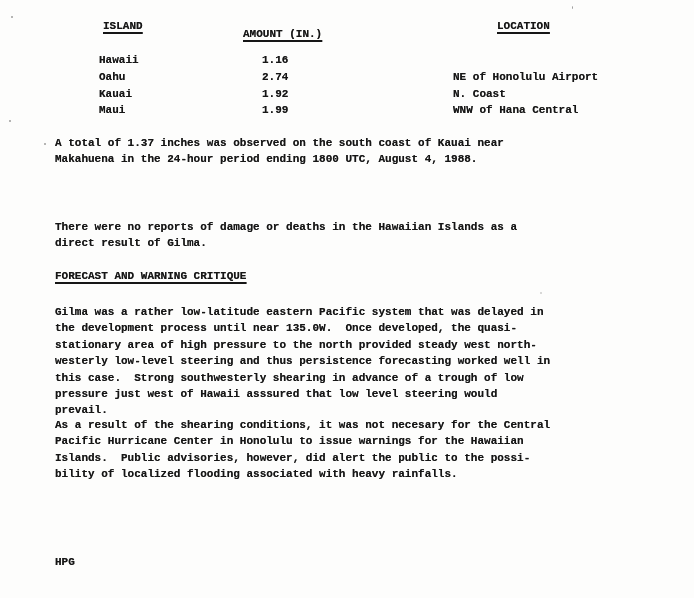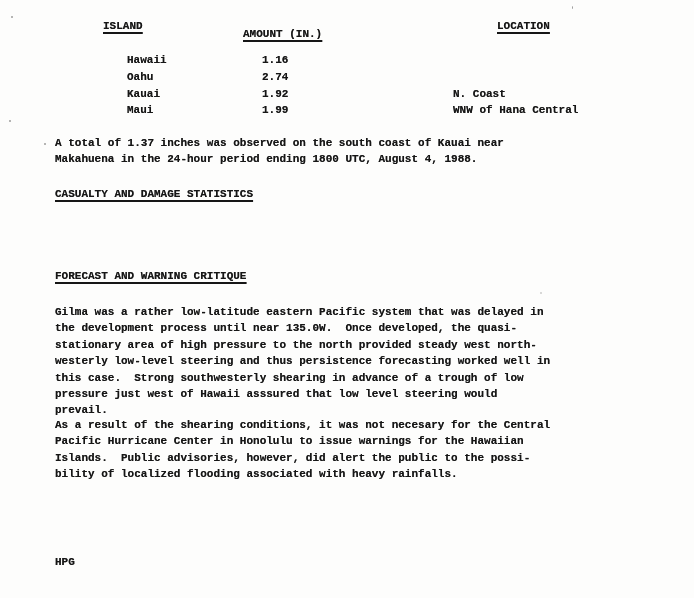--- a/index.html
+++ b/index.html
@@ -24,21 +24,21 @@
   .underlined {
     text-decoration: underline;
     text-decoration-thickness: 2px;
     text-underline-offset: 3px;
   }
   
   .h-island  { left: 103px; top: 18px; }
   .h-amount  { left: 243px; top: 26px; }
   .h-loc     { left: 497px; top: 18px; }
   
-  .c-island  { left: 99px; margin-left: 28px;  }
+  .c-island  { left: 99px;  }
   .c-amount  { left: 262px; }
   .c-loc     { left: 453px; }
   
   .r0 { top: 52px; }
   .r1 { top: 69px; }
   .r2 { top: 86px; }
   .r3 { top: 102px; }
   
   .p-note     { left: 55px; top: 135px; }
   .h-casualty { left: 55px; top: 186px; }
@@ -68,33 +68,35 @@
 
   <span class="abs underlined h-island">ISLAND</span>
   <span class="abs underlined h-amount">AMOUNT (IN.)</span>
   <span class="abs underlined h-loc">LOCATION</span>
 
   <span class="abs c-island r0">Hawaii</span>
   <span class="abs c-amount r0">1.16</span>
 
   <span class="abs c-island r1">Oahu</span>
   <span class="abs c-amount r1">2.74</span>
+  <span class="abs c-loc r1">NE of Honolulu Airport</span>
 
   <span class="abs c-island r2">Kauai</span>
   <span class="abs c-amount r2">1.92</span>
   <span class="abs c-loc r2">N. Coast</span>
 
   <span class="abs c-island r3">Maui</span>
   <span class="abs c-amount r3">1.99</span>
   <span class="abs c-loc r3">WNW of Hana Central</span>
 
   <div class="abs p-note">A total of 1.37 inches was observed on the south coast of Kauai near
 Makahuena in the 24-hour period ending 1800 UTC, August 4, 1988.</div>
 
-  <div class="abs underlined h-casualty">CASUALTY AND DAMAGE STATISTICS</div>
+  <div class="abs p-casualty">There were no reports of damage or deaths in the Hawaiian Islands as a
+direct result of Gilma.</div>
 
   <div class="abs underlined h-forecast">FORECAST AND WARNING CRITIQUE</div>
   <div class="abs p-f1">Gilma was a rather low-latitude eastern Pacific system that was delayed in
 the development process until near 135.0W.  Once developed, the quasi-
 stationary area of high pressure to the north provided steady west north-
 westerly low-level steering and thus persistence forecasting worked well in
 this case.  Strong southwesterly shearing in advance of a trough of low
 pressure just west of Hawaii asssured that low level steering would
 prevail.</div>
   <div class="abs p-f2">As a result of the shearing conditions, it was not necesary for the Central

